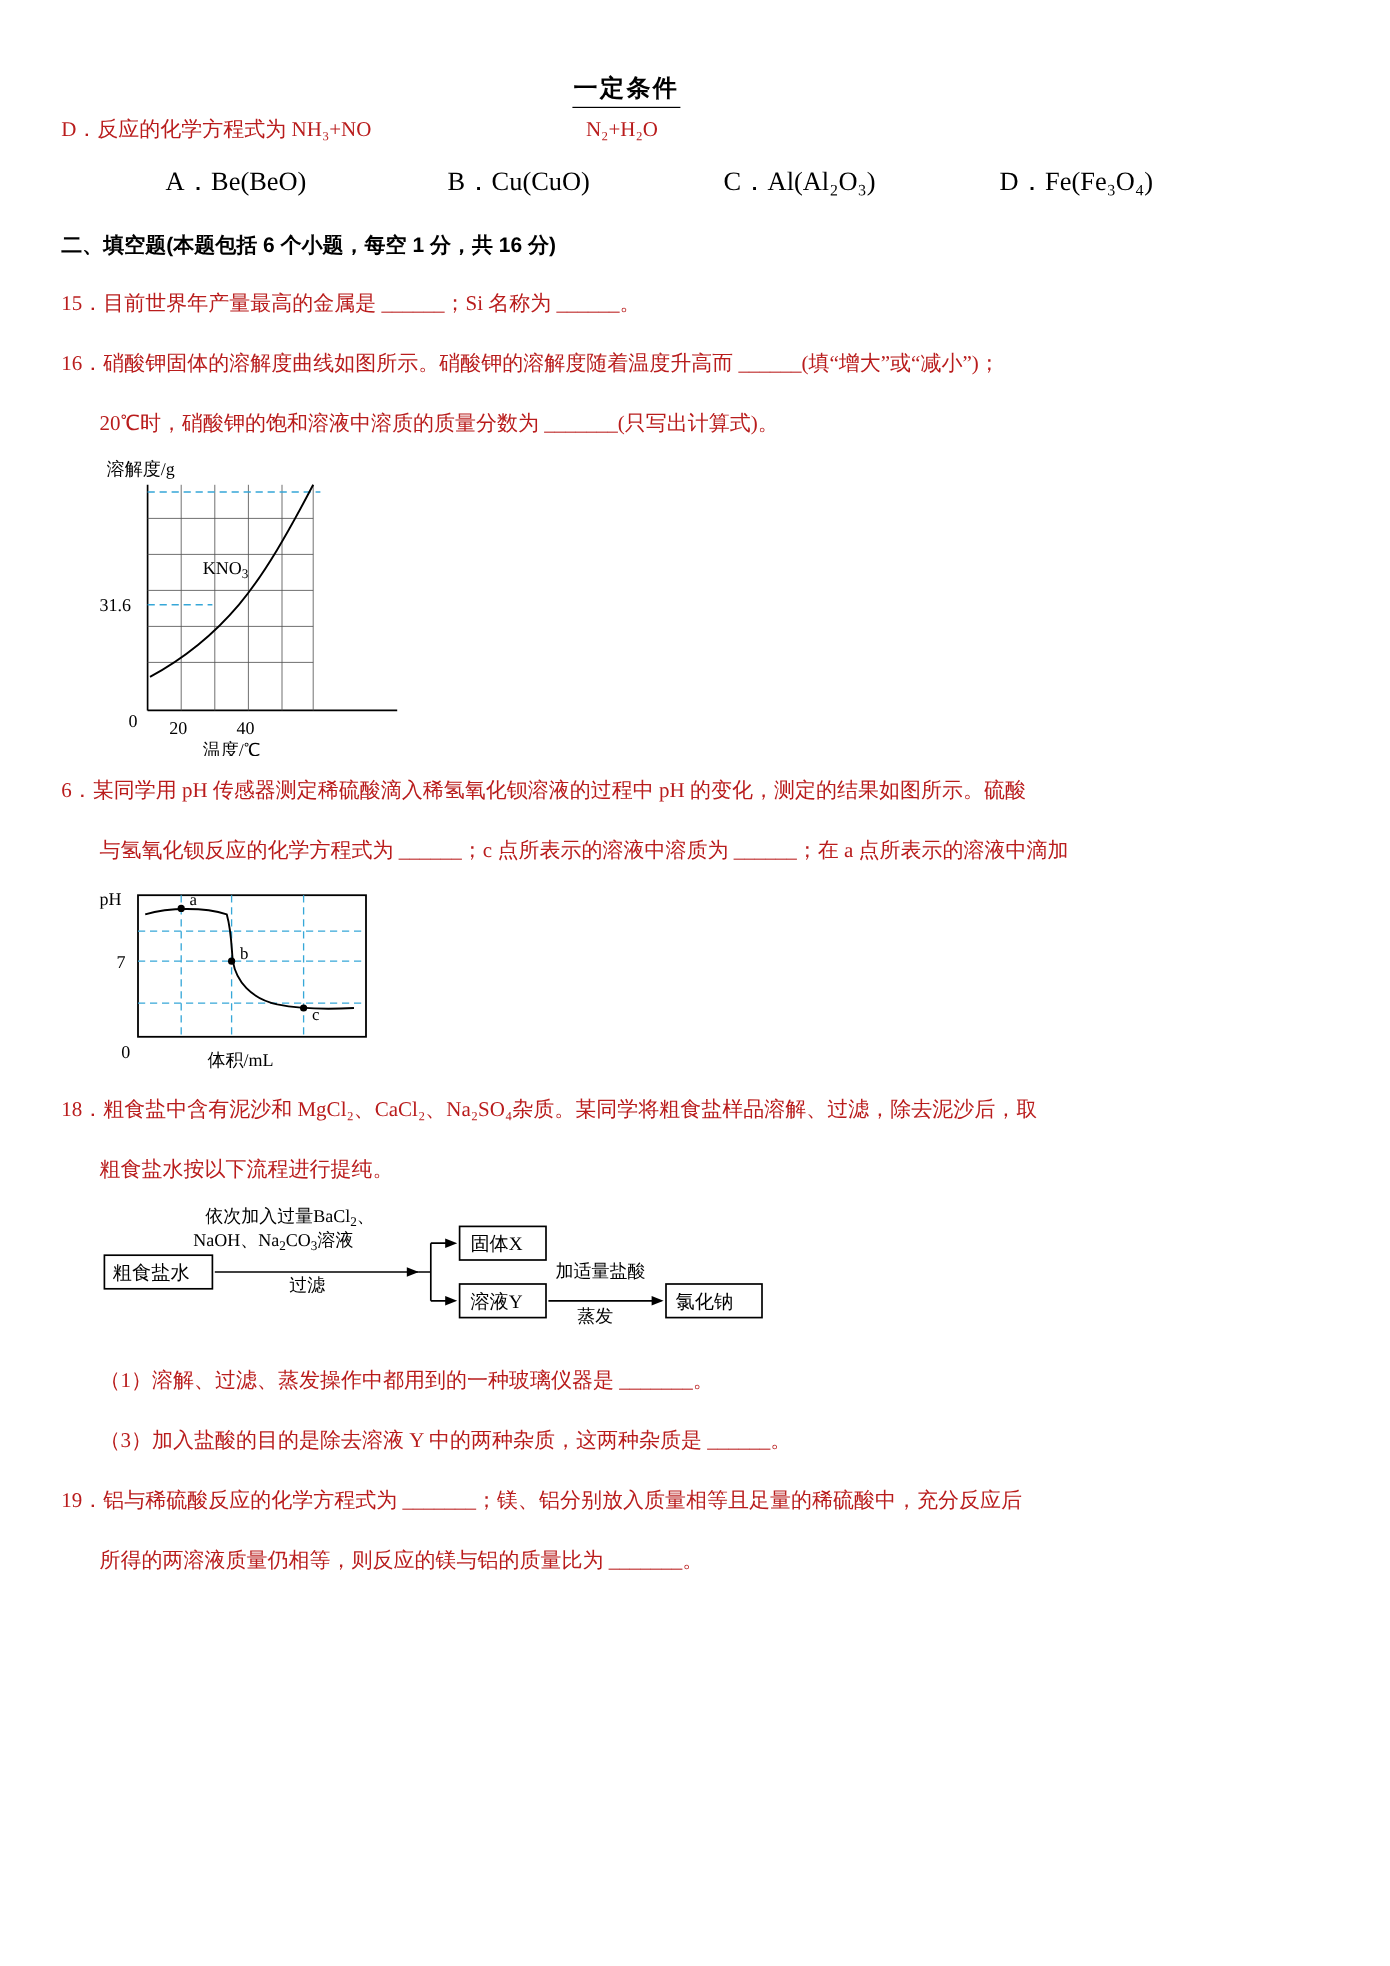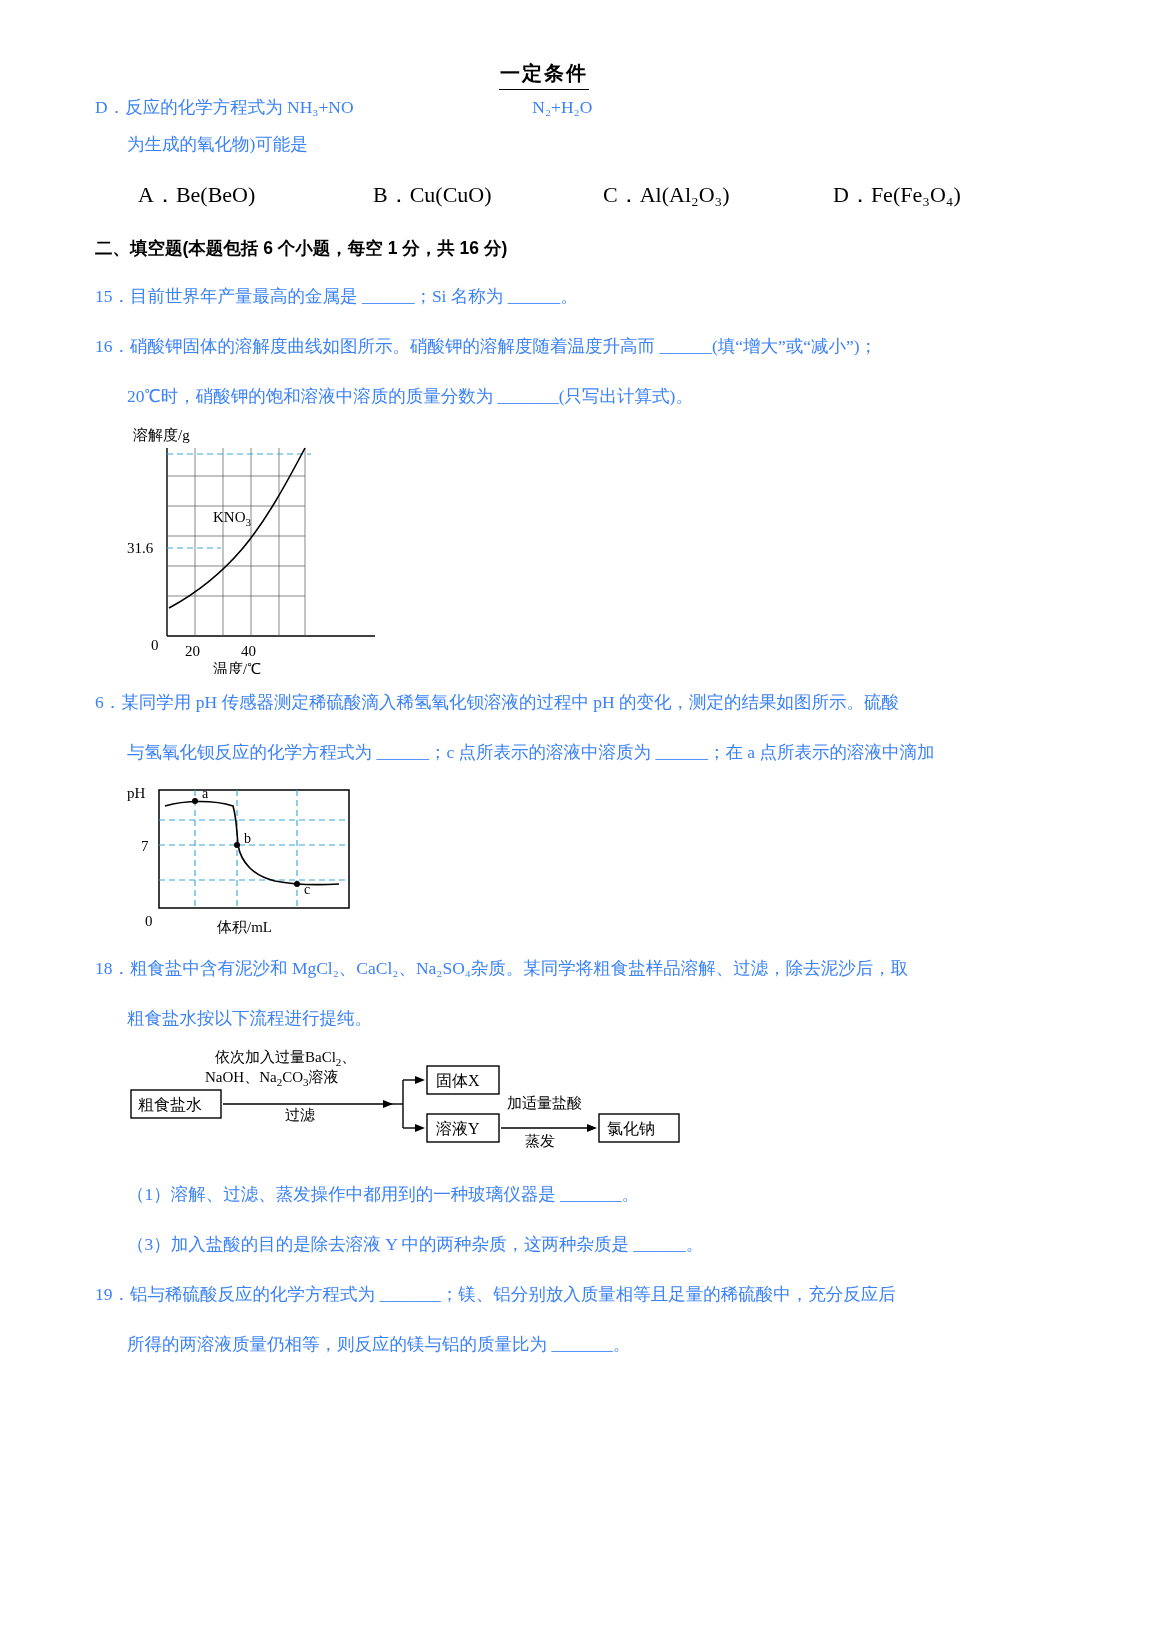--- a/index.html
+++ b/index.html
@@ -6,27 +6,27 @@
   body{
     width:1158px;
     background:#ffffff;
     font-family:"Liberation Serif", serif;
     color:#000;
   }
   .page{
     width:1158px;
     min-height:1638px;
     box-sizing:border-box;
-    padding:60px 95px 40px 95px;
+    padding:60px 95px 40px 51px;
     position:relative;
   }
   .line{
     font-size:17.5px;
     line-height:44px;
-    color:#3b82f6;
+    color:#b91c1c;
   }
   .para{
     margin-bottom:6px;
   }
   .indent{ padding-left:32px; }
   .cond-label{
     text-align:center;
     font-weight:bold;
     font-size:20px;
     font-family:"Liberation Sans", sans-serif;
@@ -83,21 +83,20 @@
 
   <div class="cond-label">一定条件</div>
   <div class="cond-underline"></div>
 
   <div class="line eqline">
     <span>D．反应的化学方程式为 NH₃+NO</span>
     <span class="eq-arrow"></span>
     <span>N₂+H₂O</span>
   </div>
 
-  <div class="line para indent">为生成的氧化物)可能是</div>
 
   <div class="opts">
     <div class="o">A．Be(BeO)</div>
     <div class="o">B．Cu(CuO)</div>
     <div class="o">C．Al(Al₂O₃)</div>
     <div class="o">D．Fe(Fe₃O₄)</div>
   </div>
 
   <div class="sec-title">二、填空题(本题包括 6 个小题，每空 1 分，共 16 分)</div>
 

